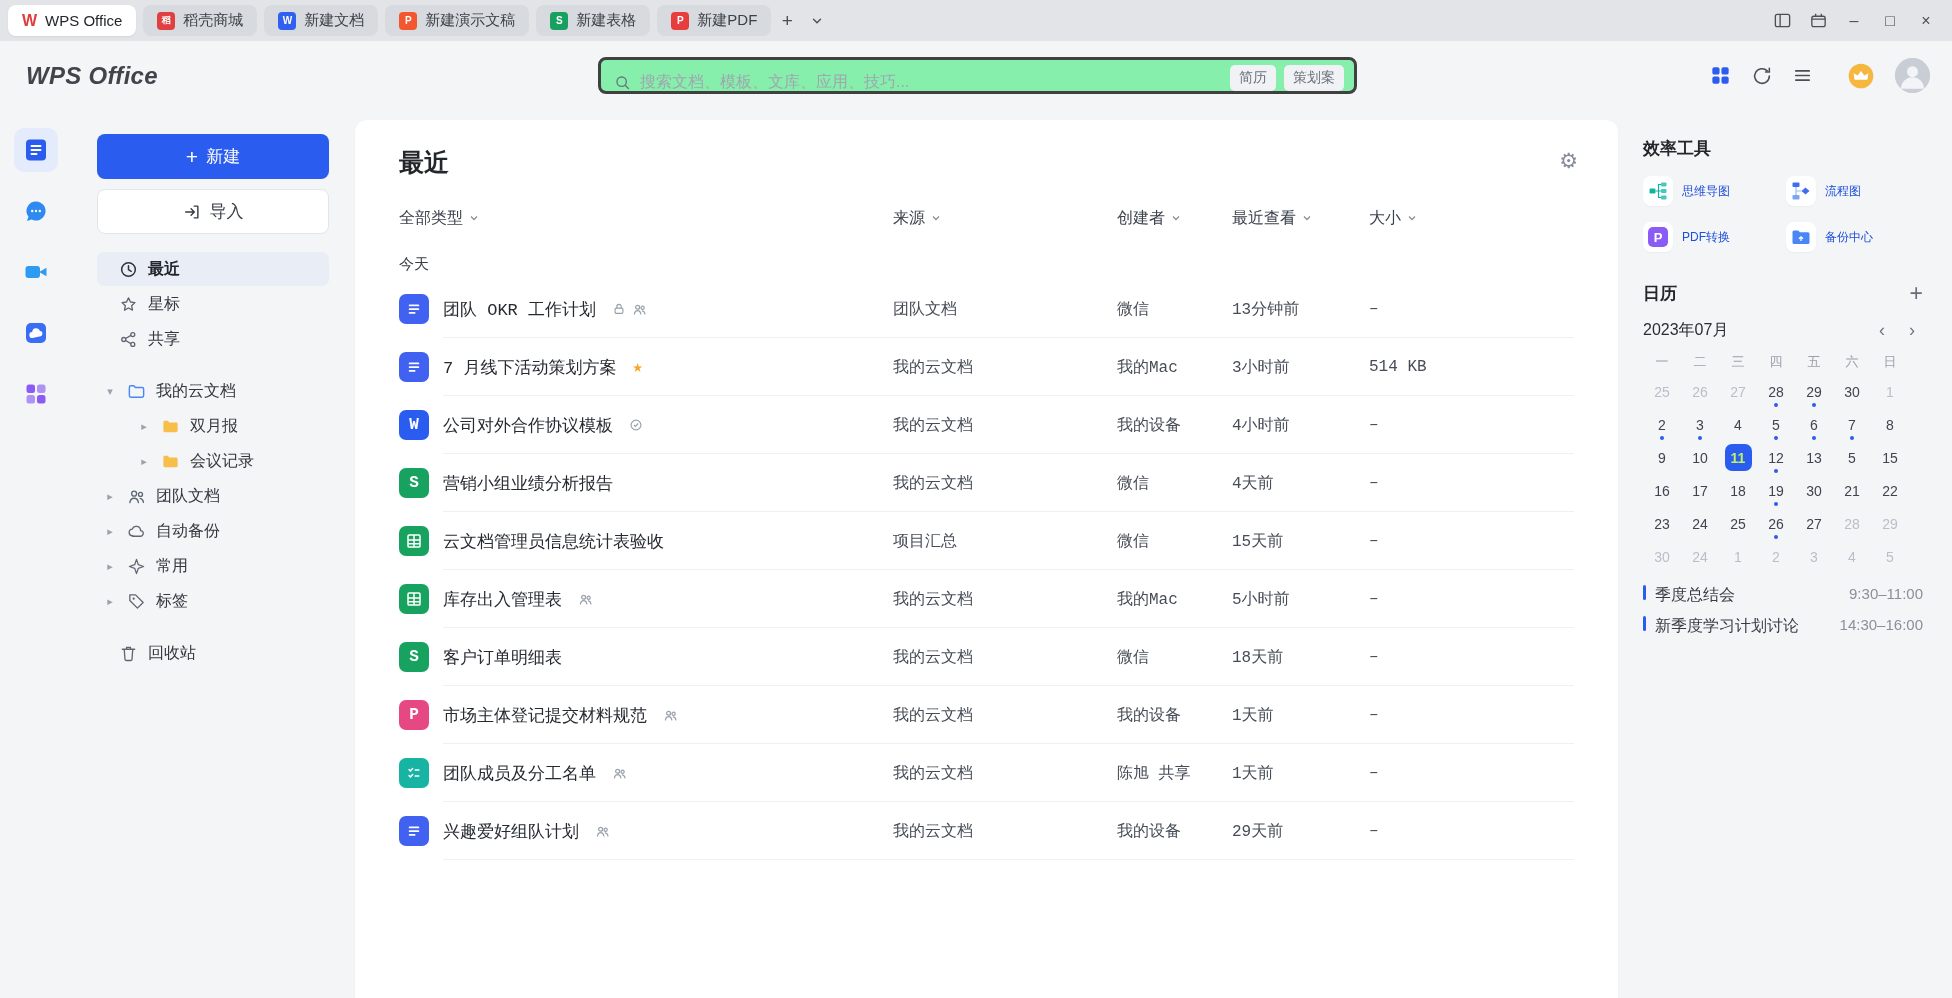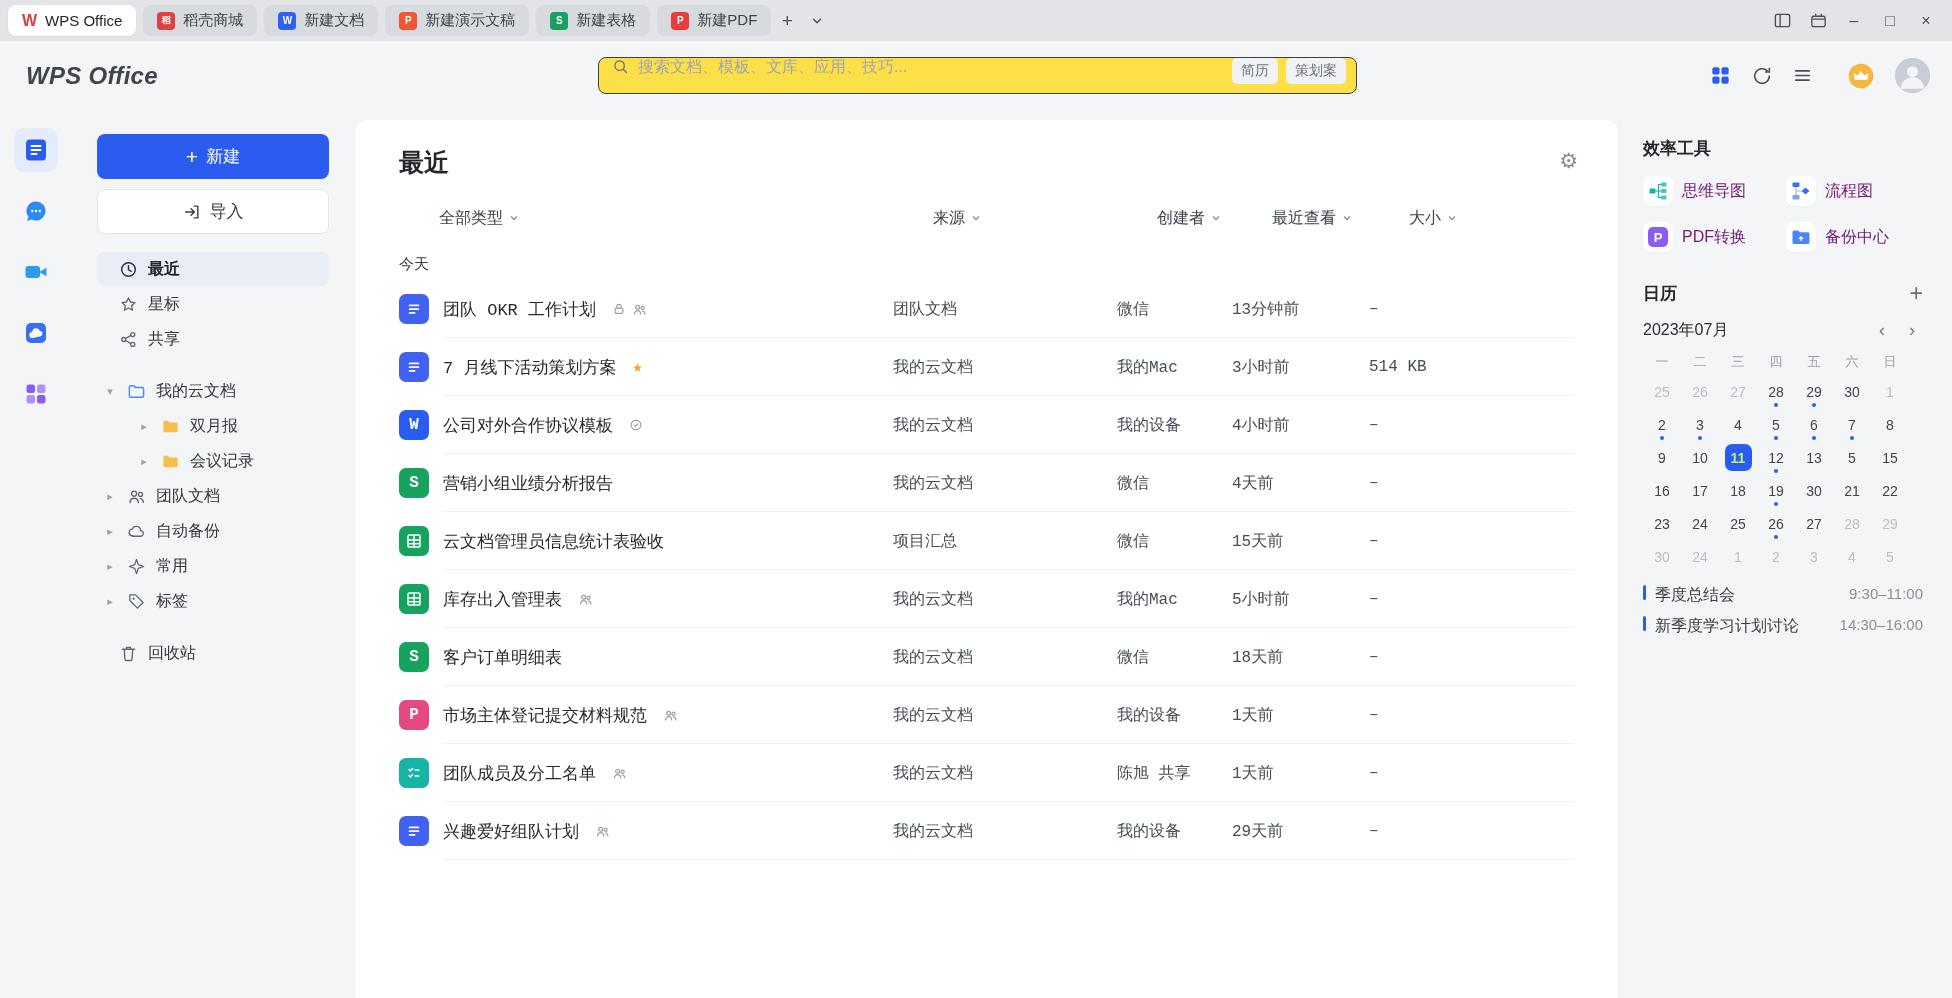--- a/index.html
+++ b/index.html
@@ -21,21 +21,21 @@
   .ti-ppt{background:#f2572f;}
   .ti-sheet{background:#17a05f;}
   .ti-pdf{background:#e83d3d;}
   .tab-add,.tab-chevron{display:flex;align-items:center;justify-content:center;width:28px;height:28px;color:#4a4f57;font-size:19px;margin-left:2px;}
   .win-controls{margin-left:auto;display:flex;align-items:center;}
   .wc{width:36px;height:31px;display:flex;align-items:center;justify-content:center;color:#4a4f57;font-size:16px;}
 
   
   .header{height:69px;position:relative;display:flex;align-items:center;padding:0 26px;}
   .logo{font-size:24px;font-weight:800;font-style:italic;letter-spacing:.3px;color:#40454c;}
-  .searchbar{position:absolute;left:598px;top:16px;width:759px;height:37px;background:#fde047;border:1px solid #404040;border-radius:8px;display:flex;align-items:flex-start;padding:0 10px 0 13px;}
+  .searchbar{position:absolute;left:598px;top:16px;width:759px;height:37px;background:#86efac;border:3px solid #404040;border-radius:8px;display:flex;align-items:flex-end;padding:0 10px 0 13px;}
   .search-ic{display:flex;margin-right:9px;}
   .search-input{flex:1;border:none;outline:none;background:transparent;font-size:16px;color:#333;font-family:inherit;}
   .search-input::placeholder{color:#a0a6af;}
   .search-tag{background:#f1f2f5;color:#6b727c;font-size:14px;padding:4px 9px;border-radius:5px;margin-left:8px;white-space:nowrap;cursor:default;}
   .header-icons{position:absolute;right:22px;top:0;height:69px;display:flex;align-items:center;gap:19px;}
   .hicon{display:flex;align-items:center;justify-content:center;}
   .menu-ic{display:flex;}
   .vip{margin-left:14px;}
   .avatar{width:35px;height:35px;border-radius:50%;overflow:hidden;background:#c9ced6;display:flex;}
 
@@ -60,41 +60,41 @@
   .sel .nic{color:#2f3540;}
   .nic.blue{color:#4a86f5;}
   .gap{height:16px;}
   .nav-label{white-space:nowrap;}
 
   
   .card{width:1263px;margin-top:10px;height:calc(100% - 10px);background:#fff;border-radius:12px 12px 0 0;padding:26px 44px 0;position:relative;box-shadow:0 1px 3px rgba(0,0,0,.04);}
   .card-title{font-size:25px;font-weight:700;color:#23262b;}
   .gear{position:absolute;right:40px;top:30px;font-size:21px;color:#858c96;line-height:1;cursor:default;}
   .cols{display:grid;grid-template-columns:494px 224px 115px 137px 1fr;align-items:center;}
-  .filters{margin-top:26px;height:26px;margin-left:40px;}
+  .filters{margin-top:26px;height:26px;}
   .filter{display:inline-flex;align-items:center;gap:6px;font-size:16px;color:#3c424c;cursor:default;justify-self:start;}
   .section-label{margin-top:24px;font-size:15px;color:#383d44;}
   .file-list{margin-top:6px;font-family:Liberation Mono, monospace;}
   .file-row{height:58px;position:relative;font-size:16px;color:#474d57;}
   .file-row::after{content:"";position:absolute;left:44px;right:0;bottom:0;height:1px;background:#eef0f3;}
   .name-cell{display:flex;align-items:center;gap:14px;overflow:hidden;}
   .ficon{width:30px;height:30px;border-radius:7px;display:flex;align-items:center;justify-content:center;flex:0 0 auto;}
   .glyph{color:#fff;font-size:16px;font-weight:700;}
   .fname{font-size:17px;color:#262a31;white-space:nowrap;}
   .fbadges{display:flex;align-items:center;gap:6px;margin-left:2px;}
   .b-star{color:#f5a623;font-size:17px;line-height:1;}
 
   
   .rpanel{flex:1;padding:27px 29px 0 25px;}
   .rp-title{font-size:17px;font-weight:700;color:#23262b;}
   .tools-grid{display:grid;grid-template-columns:143px 1fr;row-gap:16px;margin-top:16px;}
   .tool{display:flex;align-items:center;gap:9px;cursor:default;}
   .tool-ic{width:30px;height:30px;background:#fff;border-radius:8px;display:flex;align-items:center;justify-content:center;box-shadow:0 1px 2px rgba(0,0,0,.04);}
   .pdf-glyph{width:20px;height:20px;border-radius:5px;background:#8a5cf5;color:#fff;font-size:13px;font-weight:700;display:flex;align-items:center;justify-content:center;}
-  .tool-label{font-size:16px;color:#701a75;white-space:nowrap;}
+  .tool-label{font-size:12px;color:#1d4ed8;white-space:nowrap;}
   .cal-head{margin-top:30px;display:flex;align-items:flex-end;justify-content:space-between;}
   .cal-add{font-size:23px;color:#666d76;line-height:1;cursor:default;}
   .cal-month-row{margin-top:14px;display:flex;align-items:center;justify-content:space-between;}
   .cal-month{font-size:16px;color:#2a2e34;}
   .cal-nav{display:flex;gap:8px;}
   .cal-nav span{width:22px;height:22px;display:flex;align-items:center;justify-content:center;font-size:18px;color:#6f767f;cursor:default;}
   .cal-grid{margin-top:8px;display:grid;grid-template-columns:repeat(7,38px);}
   .cal-h{height:26px;display:flex;align-items:center;justify-content:center;font-size:13px;color:#9aa1ab;}
   .cal-cell{height:33px;display:flex;align-items:center;justify-content:center;position:relative;cursor:default;}
   .cal-num{width:27px;height:27px;display:flex;align-items:center;justify-content:center;font-size:14px;color:#3f454e;border-radius:7px;}

